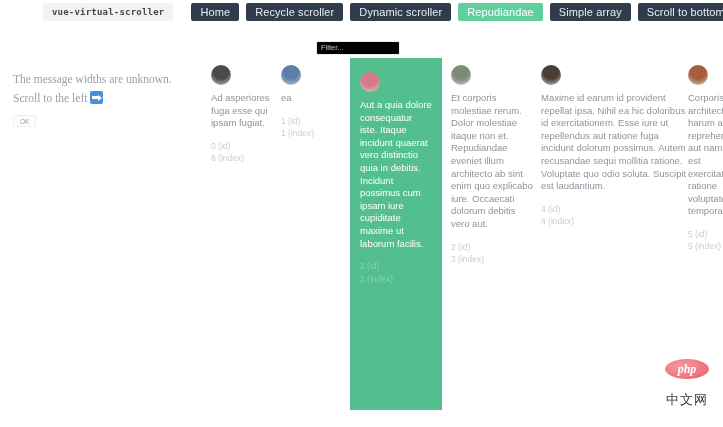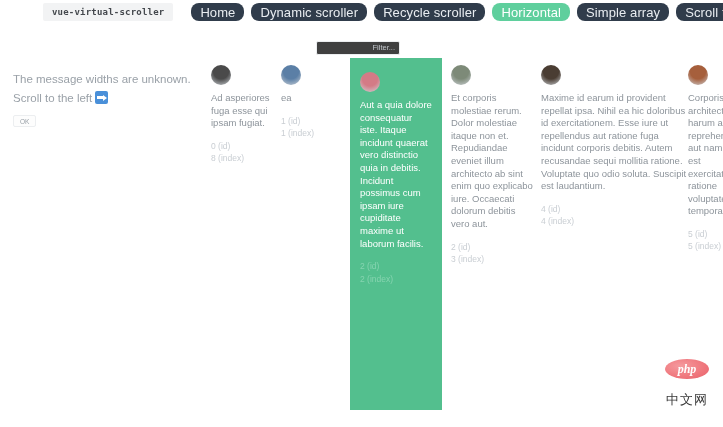--- a/index.html
+++ b/index.html
@@ -28,45 +28,45 @@
     font-family: "DejaVu Sans Mono", "Liberation Mono", monospace;
     font-size: 9px; font-weight: 700; letter-spacing: .2px;
     border-radius: 2px;
     white-space: nowrap;
   }
   .nav-links { display: flex; align-items: center; margin-left: 18px; gap: 7px; }
   .nav-btn {
     display: inline-flex; align-items: center; justify-content: center;
     height: 18px; padding: 0 9px;
     background: #303c4b; color: #e9edf1;
-    font-size: 13px; letter-spacing: .1px;
-    border-radius: 8px; white-space: nowrap; cursor: pointer;
+    font-size: 11px; letter-spacing: .1px;
+    border-radius: 2px; white-space: nowrap; cursor: pointer;
     border: none;
     font-family: "Liberation Sans", sans-serif;
   }
   .nav-btn.active { background: #5fcf9d; color: #ffffff; }
 
   
   .filter-wrap { position: absolute; left: 316px; top: 36px; }
   .filter-input {
     width: 84px; height: 14px;
     border: 1px solid #eceef0; border-radius: 2px;
-    background: #404040; color: #9aa0a6;
+    background: #000000; color: #9aa0a6;
     font-size: 7.5px; padding: 0 4px;
     font-family: "Liberation Sans", sans-serif;
     outline: none;
-    text-align: right;
   }
   .filter-input::placeholder { color: #c3c7cc; }
 
   
   .info-panel { position: absolute; left: 13px; top: 70px; width: 190px; }
   .info-line {
     color: #9aa1a8; font-size: 11.5px; line-height: 19px;
     white-space: nowrap;
+    font-family: Liberation Serif, serif;
   }
   .arrow-emoji {
     display: inline-block; vertical-align: -2px; margin-left: 3px;
     width: 13px; height: 13px; border-radius: 2px;
     background: #4a90d9; position: relative;
   }
   .arrow-emoji::after {
     content: ""; position: absolute; left: 2px; top: 5px;
     width: 6px; height: 3px; background: #fff;
   }
@@ -132,23 +132,23 @@
 </style>
 </head>
 <body>
 
 <div id="app">
 
   <div class="navbar">
     <span class="brand">vue-virtual-scroller</span>
     <div class="nav-links">
         <button class="nav-btn">Home</button>
+        <button class="nav-btn">Recycle scroller</button>
         <button class="nav-btn">Dynamic scroller</button>
-        <button class="nav-btn">Recycle scroller</button>
-        <button class="nav-btn active">Horizontal</button>
+        <button class="nav-btn active">Repudiandae</button>
         <button class="nav-btn">Simple array</button>
         <button class="nav-btn">Scroll to bottom</button>
       </div>
   </div>
 
   <div class="filter-wrap">
     <input class="filter-input" type="text" placeholder="Filter..." style="">
   </div>
 
   <div class="info-panel">
@@ -180,21 +180,21 @@
           <div class="meta">2 (index)</div>
         </div>
         <div class="msg" style="left: 248px; width: 84px;">
           <span class="avatar" style="background: radial-gradient(circle at 50% 32%, rgb(125, 138, 120) 0%, rgb(125, 138, 120) 45%, rgb(207, 212, 217) 100%);"></span>
           <p class="msg-text">Et corporis molestiae rerum. Dolor molestiae itaque non et. Repudiandae eveniet illum architecto ab sint enim quo explicabo iure. Occaecati dolorum debitis vero aut.</p>
           <div class="meta">2 (id)</div>
           <div class="meta">3 (index)</div>
         </div>
         <div class="msg" style="left: 338px; width: 146px;">
           <span class="avatar" style="background: radial-gradient(circle at 50% 32%, rgb(74, 61, 51) 0%, rgb(74, 61, 51) 45%, rgb(207, 212, 217) 100%);"></span>
-          <p class="msg-text">Maxime id earum id provident repellat ipsa. Nihil ea hic doloribus id exercitationem. Esse iure ut repellendus aut ratione fuga incidunt corporis debitis. Autem recusandae sequi mollitia ratione. Voluptate quo odio soluta. Suscipit est laudantium.</p>
+          <p class="msg-text">Maxime id earum id provident repellat ipsa. Nihil ea hic doloribus id exercitationem. Esse iure ut repellendus aut ratione fuga incidunt dolorum possimus. Autem recusandae sequi mollitia ratione. Voluptate quo odio soluta. Suscipit est laudantium.</p>
           <div class="meta">4 (id)</div>
           <div class="meta">4 (index)</div>
         </div>
         <div class="msg" style="left: 485px; width: 70px;">
           <span class="avatar" style="background: radial-gradient(circle at 50% 32%, rgb(166, 95, 60) 0%, rgb(166, 95, 60) 45%, rgb(207, 212, 217) 100%);"></span>
           <p class="msg-text">Corporis nihil architecto harum a reprehenderit aut nam suscipit est exercitationem ratione voluptatem tempora.</p>
           <div class="meta">5 (id)</div>
           <div class="meta">5 (index)</div>
         </div>
       </div>

